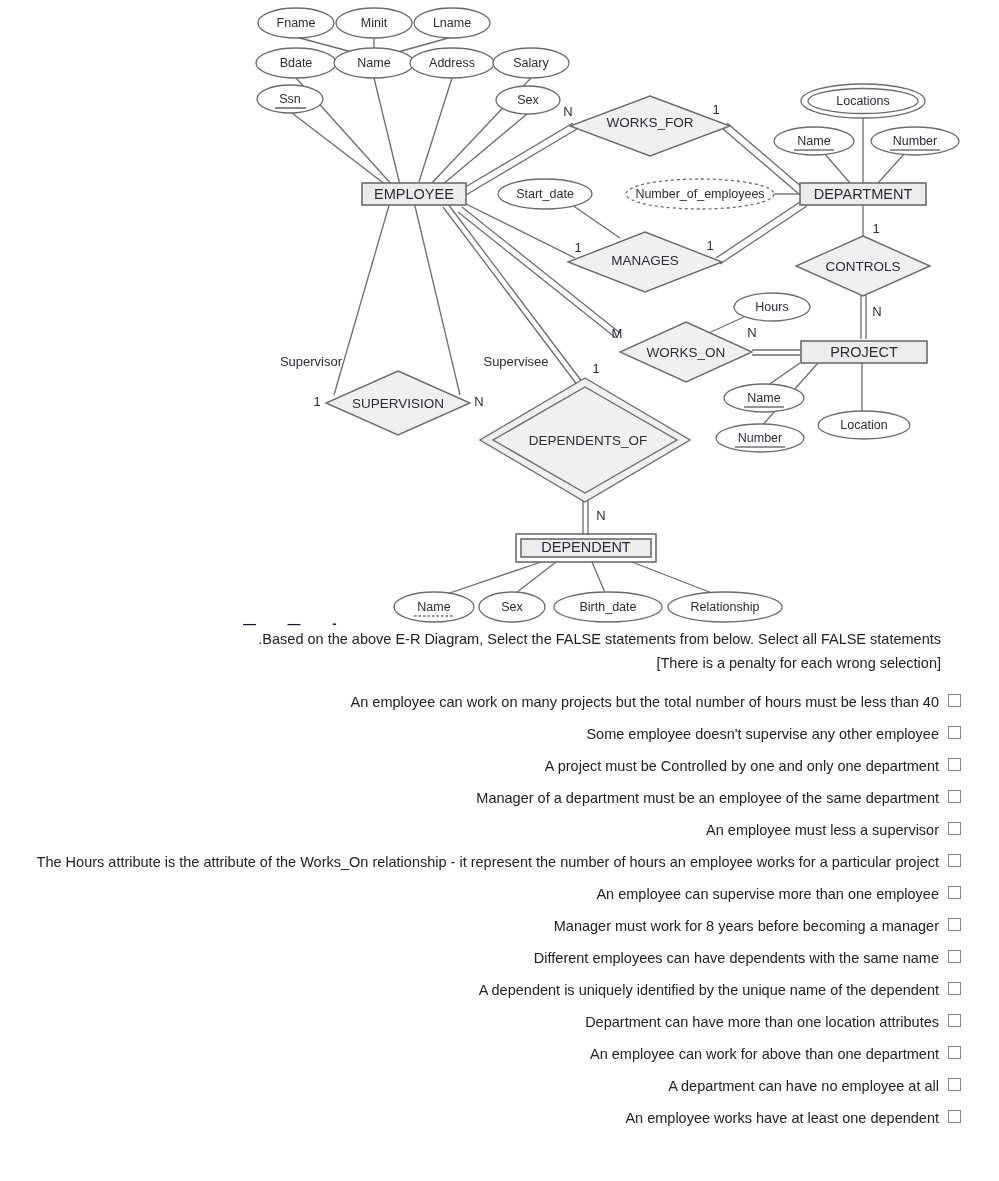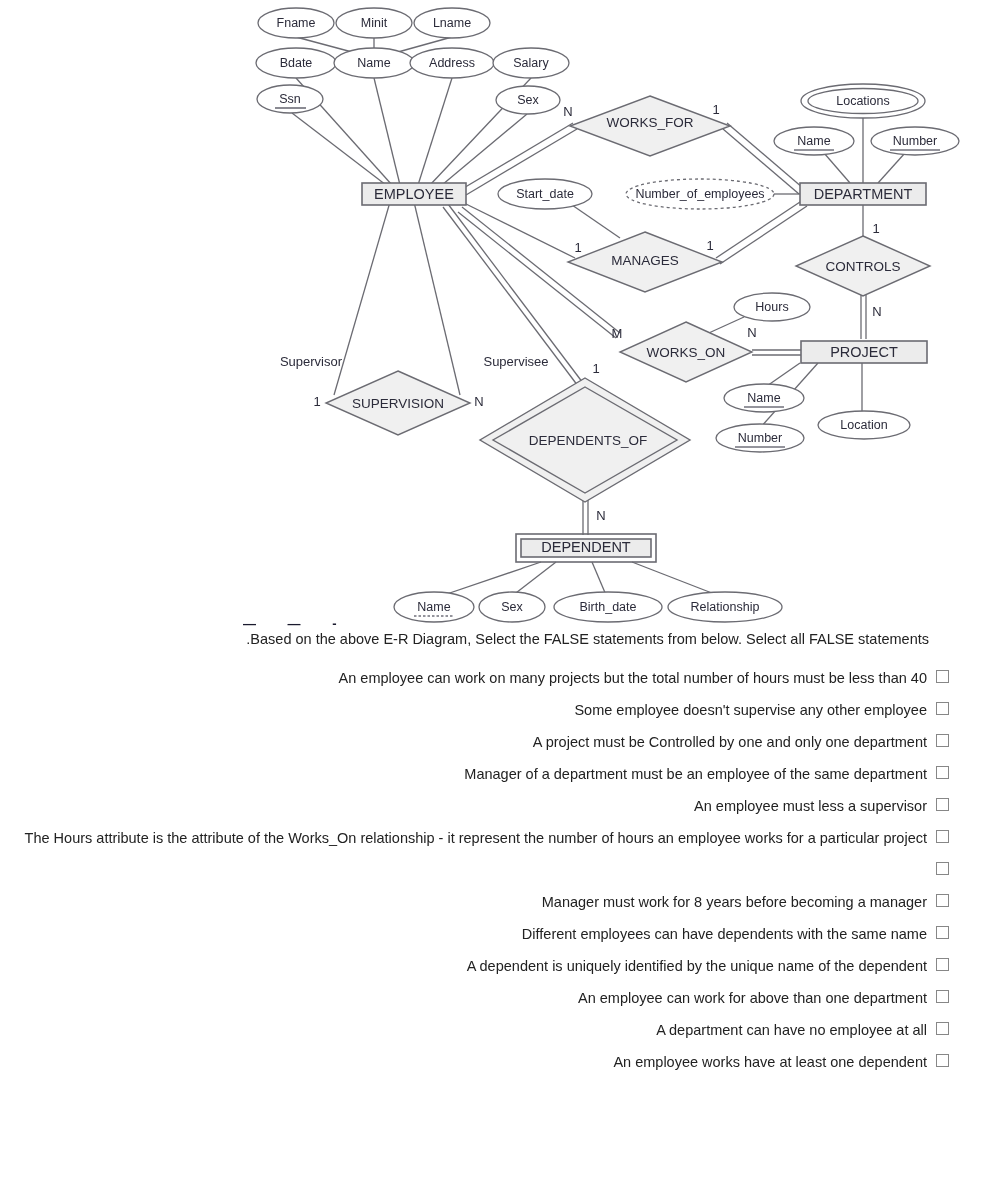--- a/index.html
+++ b/index.html
@@ -30,21 +30,21 @@
     font-size: 13px;
     font-weight: bold;
     color: #1a1a2e;
     letter-spacing: 14px;
     height: 8px;
     overflow: hidden;
     line-height: 8px;
   }
   #question-block {
     position: absolute;
-    left: 0;
+    left: 12px;
     top: 628px;
     width: 951px;
   }
   .prompt-line {
     text-align: right;
     padding-right: 22px;
     font-size: 14.5px;
     color: #222;
     line-height: 22px;
     margin-bottom: 2px;
@@ -326,20 +326,21 @@
   <g>
     <ellipse class="attr-ell" cx="725" cy="607" rx="57" ry="15"></ellipse>
     <text class="t-attr" x="725" y="608">Relationship</text>
   </g>
 </svg>
 
 <div class="caption-remnant">—  — -</div>
 
 <div id="question-block">
   <div class="prompt-line">.Based on the above E-R Diagram, Select the FALSE statements from below. Select all FALSE statements</div>
+  <div class="prompt-line">[There is a penalty for each wrong selection]</div>
 
   <div class="options-list" id="options-list">
       <div class="option-row">
         <span class="option-label">An employee can work on many projects but the total number of hours must be less than 40</span>
         <span class="checkbox" role="checkbox" aria-checked="false"></span>
       </div>
       <div class="option-row">
         <span class="option-label">Some employee doesn't supervise any other employee</span>
         <span class="checkbox" role="checkbox" aria-checked="false"></span>
       </div>
@@ -353,32 +354,37 @@
       </div>
       <div class="option-row">
         <span class="option-label">An employee must less a supervisor</span>
         <span class="checkbox" role="checkbox" aria-checked="false"></span>
       </div>
       <div class="option-row">
         <span class="option-label">The Hours attribute is the attribute of the Works_On relationship - it represent the number of hours an employee works for a particular project</span>
         <span class="checkbox" role="checkbox" aria-checked="false"></span>
       </div>
       <div class="option-row">
+        <span class="option-label">An employee can supervise more than one employee</span>
         <span class="checkbox" role="checkbox" aria-checked="false"></span>
       </div>
       <div class="option-row">
         <span class="option-label">Manager must work for 8 years before becoming a manager</span>
         <span class="checkbox" role="checkbox" aria-checked="false"></span>
       </div>
       <div class="option-row">
         <span class="option-label">Different employees can have dependents with the same name</span>
         <span class="checkbox" role="checkbox" aria-checked="false"></span>
       </div>
       <div class="option-row">
         <span class="option-label">A dependent is uniquely identified by the unique name of the dependent</span>
+        <span class="checkbox" role="checkbox" aria-checked="false"></span>
+      </div>
+      <div class="option-row">
+        <span class="option-label">Department can have more than one location attributes</span>
         <span class="checkbox" role="checkbox" aria-checked="false"></span>
       </div>
       <div class="option-row">
         <span class="option-label">An employee can work for above than one department</span>
         <span class="checkbox" role="checkbox" aria-checked="false"></span>
       </div>
       <div class="option-row">
         <span class="option-label">A department can have no employee at all</span>
         <span class="checkbox" role="checkbox" aria-checked="false"></span>
       </div>

